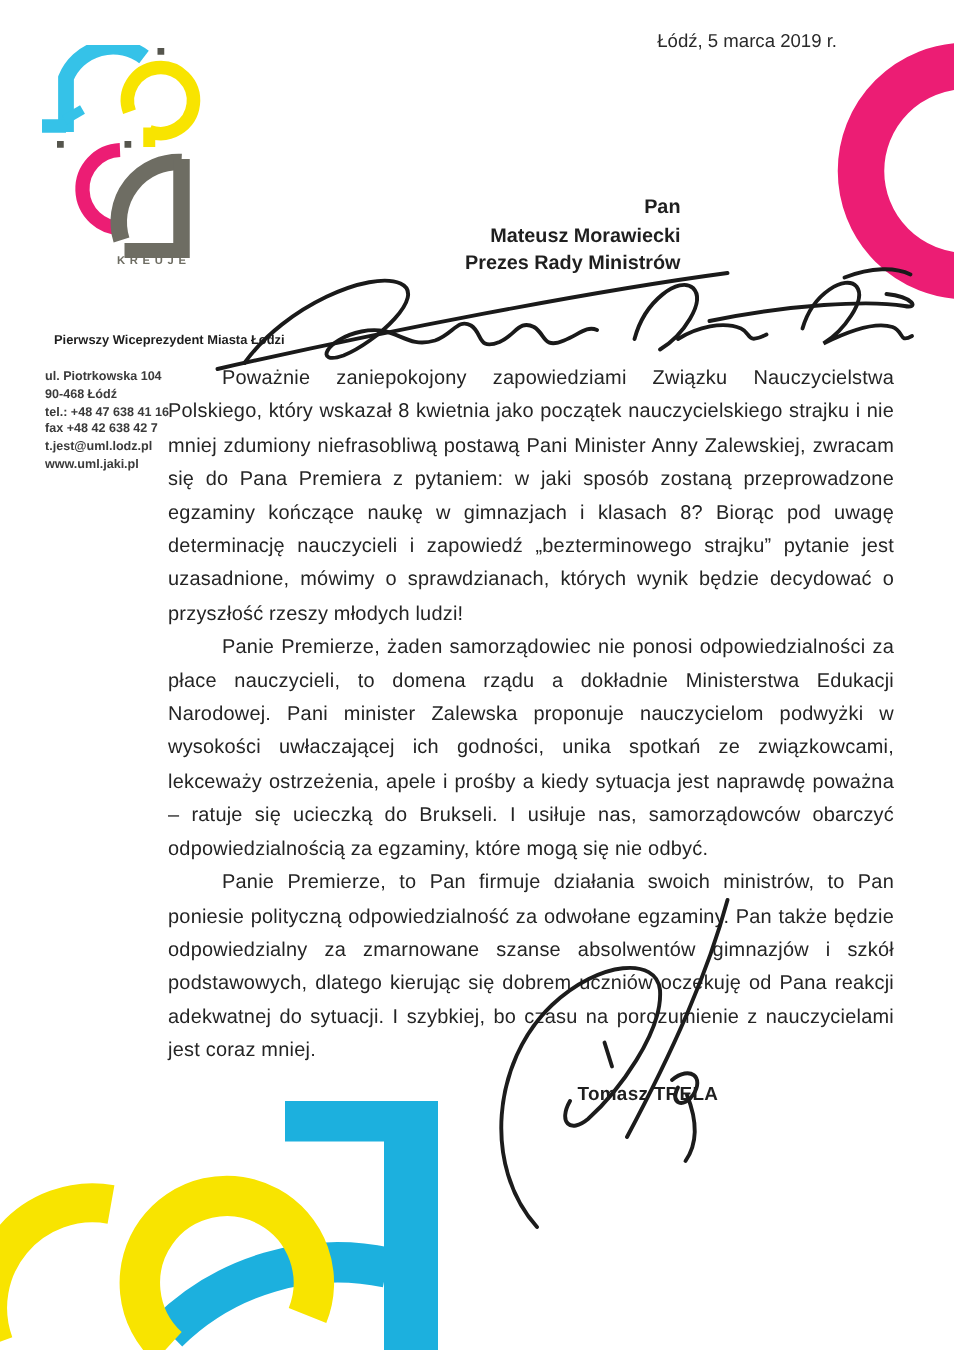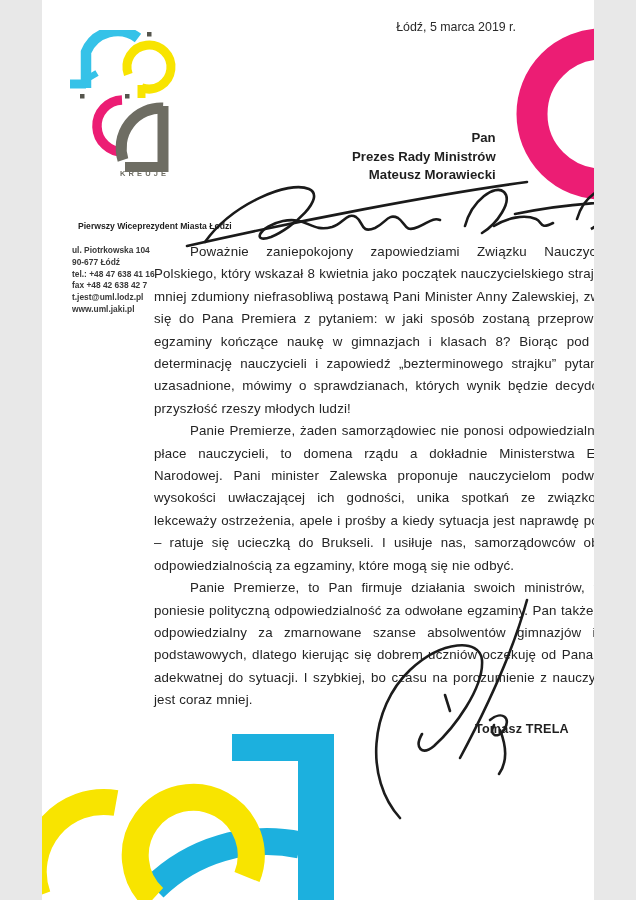--- a/index.html
+++ b/index.html
@@ -1,17 +1,17 @@
 <!DOCTYPE html>
 <html><head>
 <meta charset="utf-8">
 <style>
   html,body { margin:0; padding:0; background:#e8e8e8; }
   .page {
-    position:relative; width:552px; height:900px; margin:0 auto;
+    position:relative; width:636px; height:900px; margin:0 auto;
     background:#ffffff; overflow:hidden;
     font-family:"Liberation Sans", sans-serif; color:#262626;
   }
   .dateline {
     position:absolute; top:20px; right:78px;
     font-size:12.4px; color:#2a2a2a;
   }
   .logo-svg { position:absolute; left:28px; top:30px; }
   .logo-tagline {
     position:absolute; left:78px; top:169px;
@@ -32,21 +32,21 @@
   .salutation-svg { position:absolute; left:135px; top:176px; }
   .letter-body {
     position:absolute; left:112px; top:241px; width:484px;
     font-size:13.3px; line-height:22.4px; letter-spacing:0.15px;
     text-align:justify; color:#242424;
   }
   .letter-body p { margin:0; text-indent:36px; }
   .signature-svg { position:absolute; left:300px; top:598px; }
   .signature-name {
     position:absolute; left:385px; top:722px;
-    font-size:12.6px; font-weight:bold; letter-spacing:0.2px; color:#1f1f1f;margin-left:48px;
+    font-size:12.6px; font-weight:bold; letter-spacing:0.2px; color:#1f1f1f;
   }
   .magenta-arc-svg { position:absolute; right:0; top:22px; }
   .bottom-deco-svg { position:absolute; left:0; bottom:0; }
   svg { display:block; }
 </style>
 </head>
 <body>
 
 <div class="page">
 
@@ -81,31 +81,31 @@
       <rect x="77" y="2" width="4.5" height="4.5"></rect>
       <rect x="10" y="64" width="4.5" height="4.5"></rect>
       <rect x="55" y="64" width="4.5" height="4.5"></rect>
     </g>
   </svg>
   <div class="logo-tagline">KREUJE</div>
 
   <div class="sender-title">Pierwszy Wiceprezydent Miasta Łodzi</div>
   <div class="sender-address">
     <div>ul. Piotrkowska 104</div>
-    <div>90-677 Łódź</div>
+    <div>90-468 Łódź</div>
     <div>tel.: +48 47 638 41 16</div>
     <div>fax +48 42 638 42 7</div>
     <div>t.jest@uml.lodz.pl</div>
     <div>www.uml.jaki.pl</div>
   </div>
 
   <div class="recipient">
     <div>Pan</div>
+    <div>Mateusz Morawiecki</div>
     <div>Prezes Rady Ministrów</div>
-    <div>Mateusz Morawiecki</div>
   </div>
 
   <svg class="salutation-svg" width="495" height="75" viewBox="0 0 495 75" aria-hidden="true">
     <g fill="none" stroke="#1a1a1a" stroke-width="2.6" stroke-linecap="round">
       <path d="M 10 70 C 120 45 260 18 350 6"></path>
       <path d="M 28 66 C 55 28 112 4 132 13 C 150 21 116 52 94 61 C 74 68 82 50 106 45 C 130 40 134 57 155 51 C 167 47 170 36 179 41 C 187 46 183 58 198 52 C 209 47 211 37 221 42 C 229 47 227 57 241 51 C 251 47 256 41 263 44"></path>
       <path d="M 288 50 C 295 24 318 8 327 16 C 336 25 320 48 305 57"></path>
       <path d="M 317 50 C 330 42 347 38 359 43 C 366 46 362 54 376 47"></path>
       <path d="M 400 43 C 407 19 429 7 436 15 C 443 24 427 45 414 53 C 430 45 448 38 460 42 C 468 45 464 53 473 48"></path>
       <path d="M 338 38 C 392 27 444 24 468 28 C 478 30 474 22 456 20"></path>

